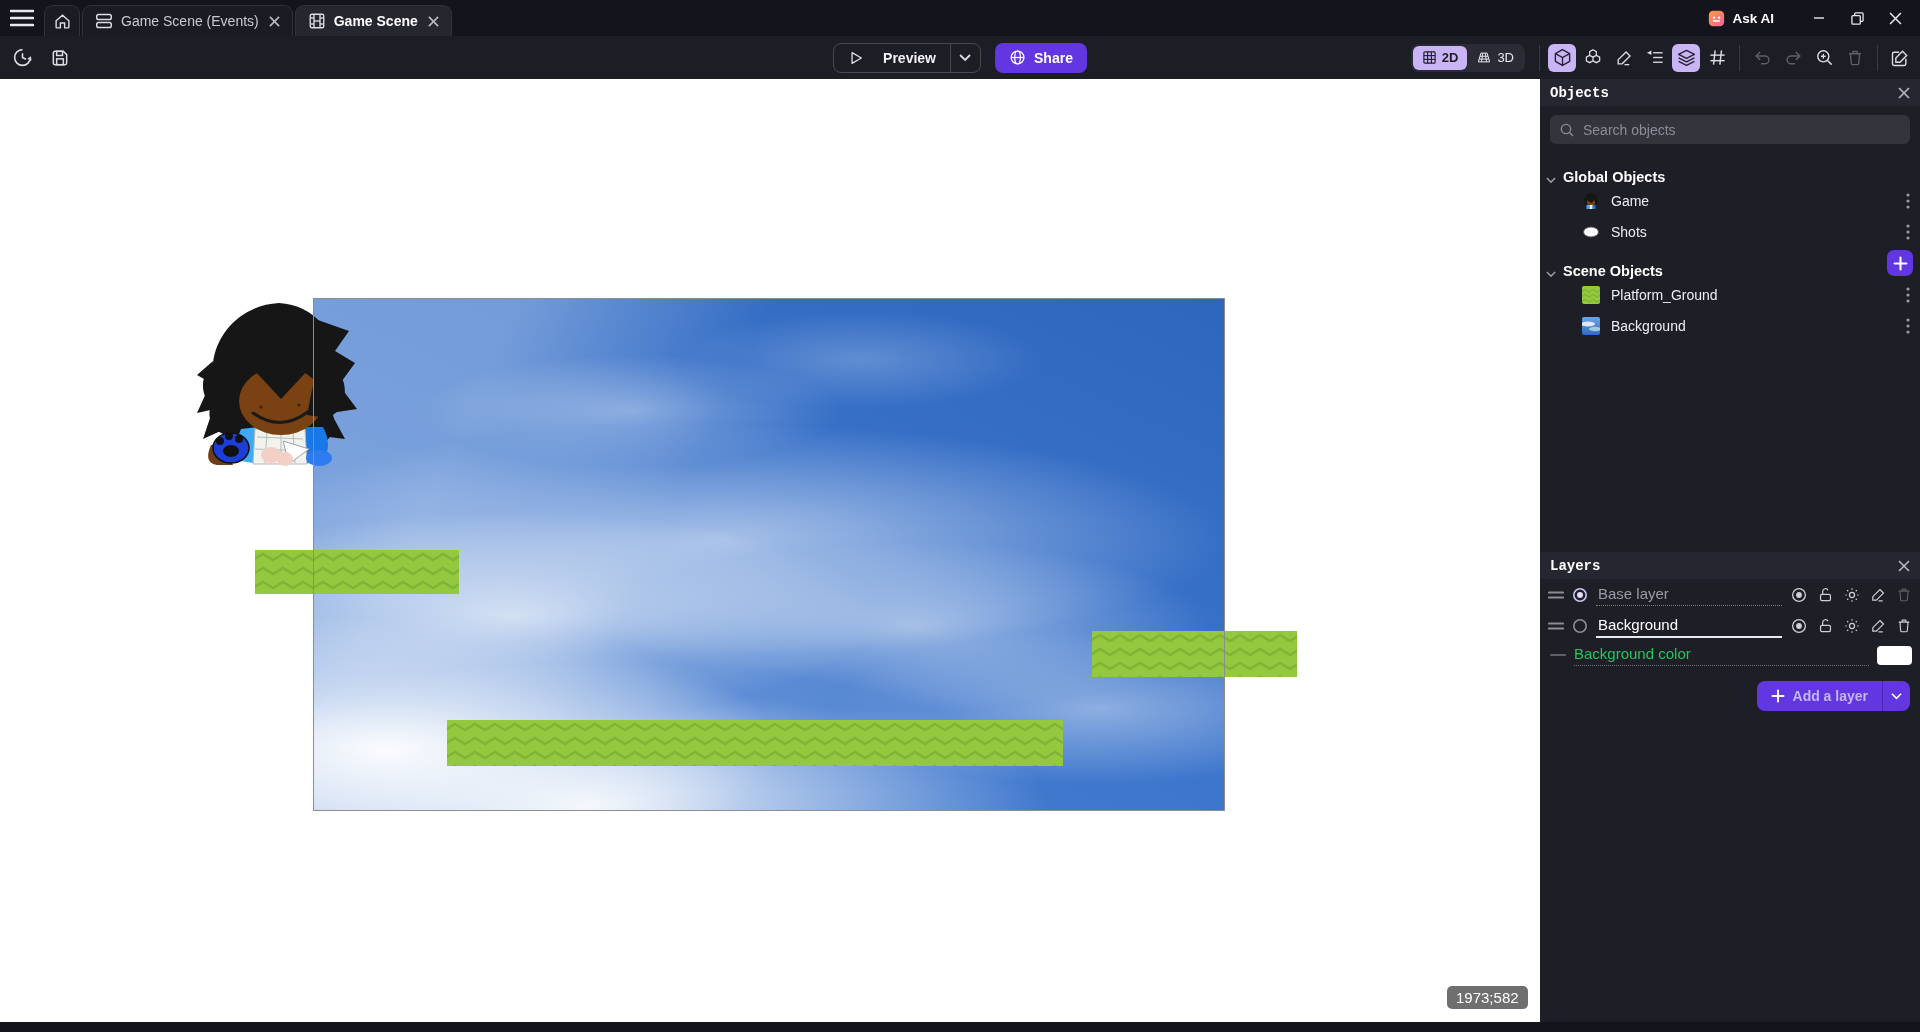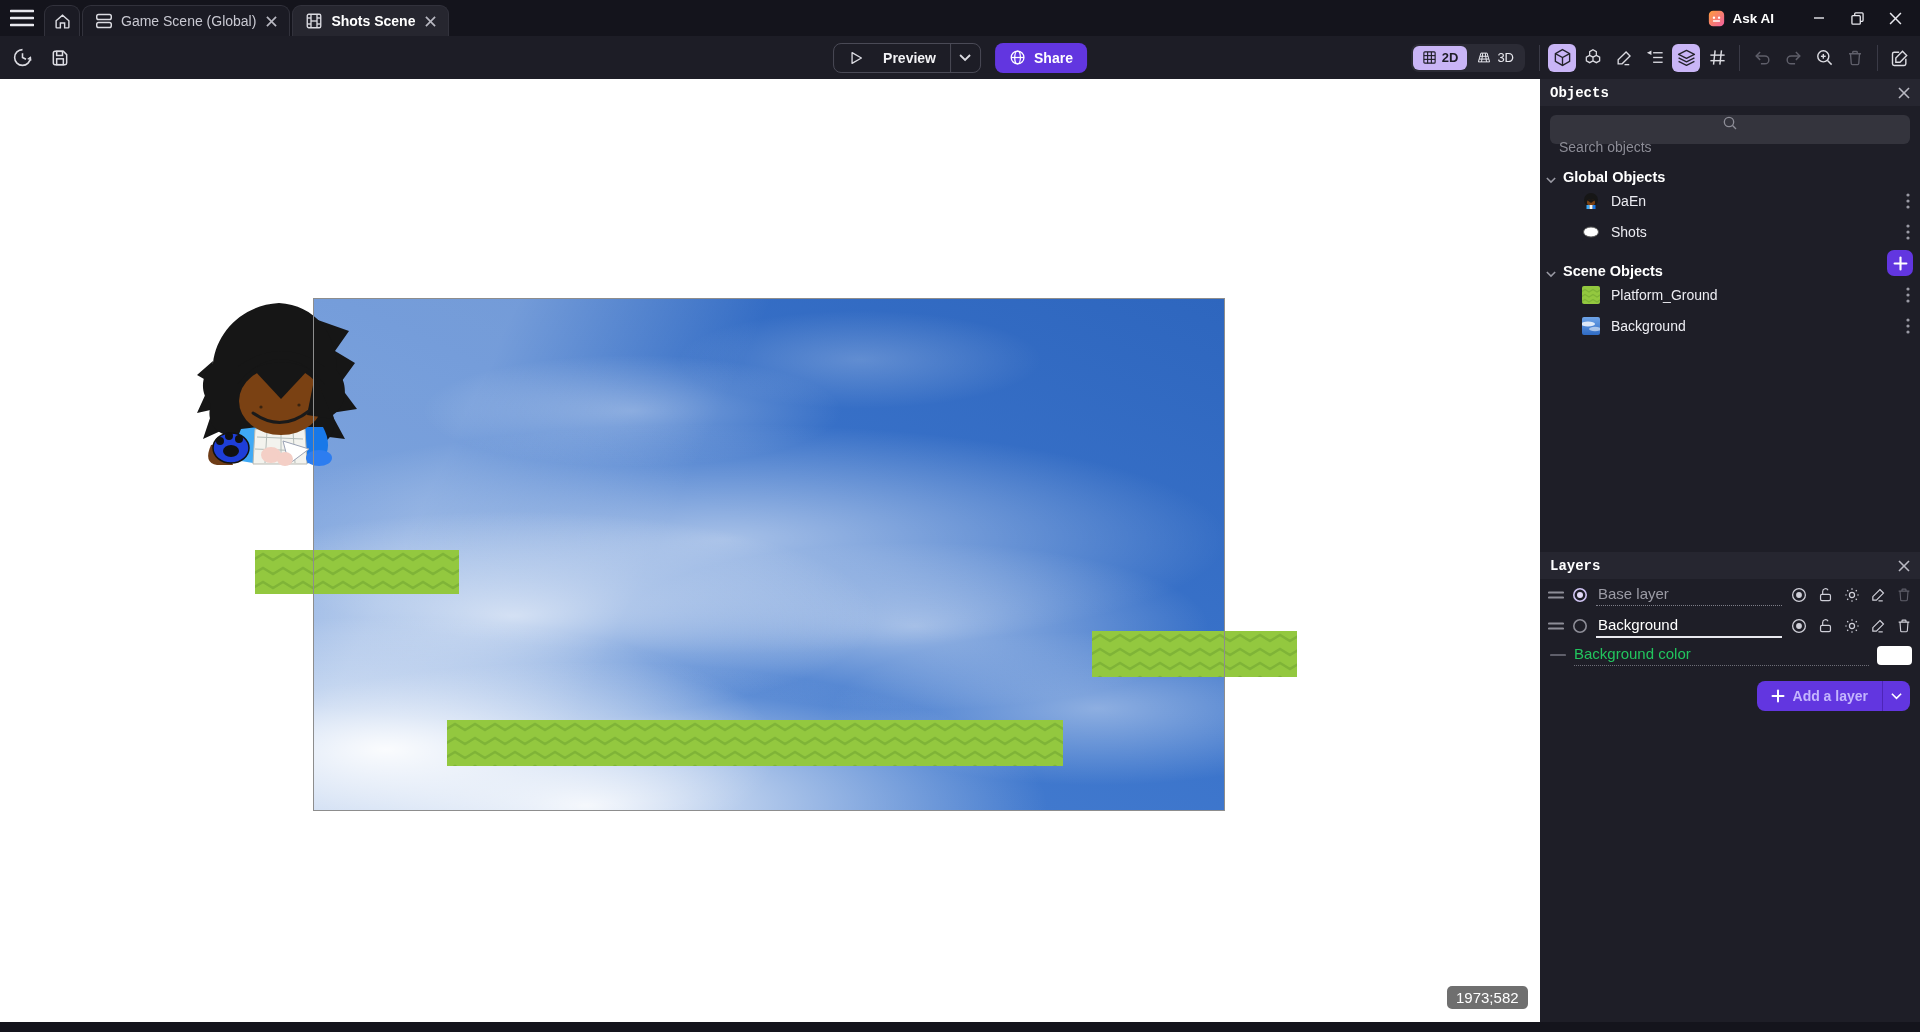--- a/index.html
+++ b/index.html
@@ -63,21 +63,21 @@
   #character { left:197px; top:218px; z-index:2; }
   .platform { z-index:3; }
   #coords-badge { left:1447px; top:907px; z-index:5; background:#6f6f6f; color:#fff;
     font-size:15px; padding:3px 9px; border-radius:5px; }
 
   
   #panel { left:1540px; top:79px; width:380px; height:943px; background:#1e1e27; }
   .panel-header { height:27px; background:#262630; display:flex; align-items:center; justify-content:space-between; padding:0 10px; }
   .panel-header .title { font-size:14px; font-weight:bold; color:#fff;font-family:Liberation Mono, monospace; }
   .panel-x { color:#b9b9c2; cursor:pointer; }
-  #search-row { margin:9px 10px; height:29px; background:#34343d; border-radius:6px; display:flex; align-items:center; padding:0 9px; gap:8px;flex-direction:column; }
+  #search-row { margin:9px 10px; height:29px; background:#34343d; border-radius:6px; display:flex; align-items:center; padding:0 9px; gap:8px; }
   #search-row input { background:transparent; border:none; outline:none; color:#cfcfd6; font-size:14px; width:100%; font-family:"Liberation Sans",sans-serif; }
   #search-row input::placeholder { color:#8d8d97; }
   .section-head { height:32px; display:flex; align-items:flex-end; gap:7px; padding:0 10px 0 6px; position:relative; cursor:pointer; }
   .section-head .label { font-size:14.5px; font-weight:bold; color:#fff; }
   .obj-row { height:31px; display:flex; align-items:center; gap:11px; padding:0 10px 0 42px; cursor:pointer; }
   .obj-row .name { flex:1; font-size:14px; color:#ececf2; }
   .menu-dots { color:#9a9aa4; cursor:pointer; }
   #add-object-btn { position:absolute; right:7px; top:3px; width:26px; height:26px; background:#6236e0; border-radius:7px;
     display:flex; align-items:center; justify-content:center; color:#fff; cursor:pointer; }
   .thumb { width:18px; height:18px; border-radius:2px; overflow:hidden; flex:0 0 auto; }
@@ -121,42 +121,42 @@
           </svg>
       </span>
     </div>
     <div class="tab">
       <span class="ico">
         <svg width="18" height="16" viewBox="0 0 24 22" fill="none" stroke="currentColor" stroke-width="2">
             <rect x="2" y="2" width="20" height="7" rx="2.5"></rect>
             <rect x="2" y="13" width="20" height="7" rx="2.5"></rect>
           </svg>
       </span>
-      <span>Game Scene (Global)</span>
+      <span>Game Scene (Events)</span>
       <span class="close ico">
         <svg width="11" height="11" viewBox="0 0 12 12" stroke="currentColor" stroke-width="1.8">
             <line x1="1" y1="1" x2="11" y2="11"></line>
             <line x1="11" y1="1" x2="1" y2="11"></line>
           </svg>
       </span>
     </div>
     <div class="tab active">
       <span class="ico">
         <svg width="18" height="18" viewBox="0 0 24 24" fill="none" stroke="currentColor" stroke-width="1.8">
             <rect x="3" y="3" width="18" height="18" rx="2"></rect>
             <line x1="8" y1="3" x2="8" y2="21"></line>
             <line x1="16" y1="3" x2="16" y2="21"></line>
             <line x1="8" y1="12" x2="16" y2="12"></line>
             <line x1="3" y1="8" x2="8" y2="8"></line>
             <line x1="3" y1="16" x2="8" y2="16"></line>
             <line x1="16" y1="8" x2="21" y2="8"></line>
             <line x1="16" y1="16" x2="21" y2="16"></line>
           </svg>
       </span>
-      <span>Shots Scene</span>
+      <span>Game Scene</span>
       <span class="close ico">
         <svg width="11" height="11" viewBox="0 0 12 12" stroke="currentColor" stroke-width="1.8">
             <line x1="1" y1="1" x2="11" y2="11"></line>
             <line x1="11" y1="1" x2="1" y2="11"></line>
           </svg>
       </span>
     </div>
   </div>
   <div id="winctl" class="abs">
     <div id="askai">
@@ -436,21 +436,21 @@
       <svg width="18" height="18" viewBox="0 0 18 18">
           <rect width="18" height="18" fill="#1e1e27"></rect>
           <circle cx="9" cy="8" r="7" fill="#161616"></circle>
           <ellipse cx="9" cy="10.5" rx="4" ry="3.2" fill="#7a4113"></ellipse>
           <path d="M5 8 L9 11 L13 8 Q9 6 5 8Z" fill="#161616"></path>
           <rect x="4.5" y="13" width="3" height="4" fill="#3fa9f5"></rect>
           <rect x="10.5" y="13" width="3" height="4" fill="#1878e8"></rect>
           <rect x="7.5" y="13" width="3" height="4" fill="#f3f3ee"></rect>
         </svg>
     </span>
-    <span class="name">DaEn</span>
+    <span class="name">Game</span>
     <span class="menu-dots ico">
       <svg width="4" height="16" viewBox="0 0 4 16">
           <circle cx="2" cy="2" r="1.6" fill="currentColor"></circle>
           <circle cx="2" cy="8" r="1.6" fill="currentColor"></circle>
           <circle cx="2" cy="14" r="1.6" fill="currentColor"></circle>
         </svg>
     </span>
   </div>
 
   <div class="obj-row">

